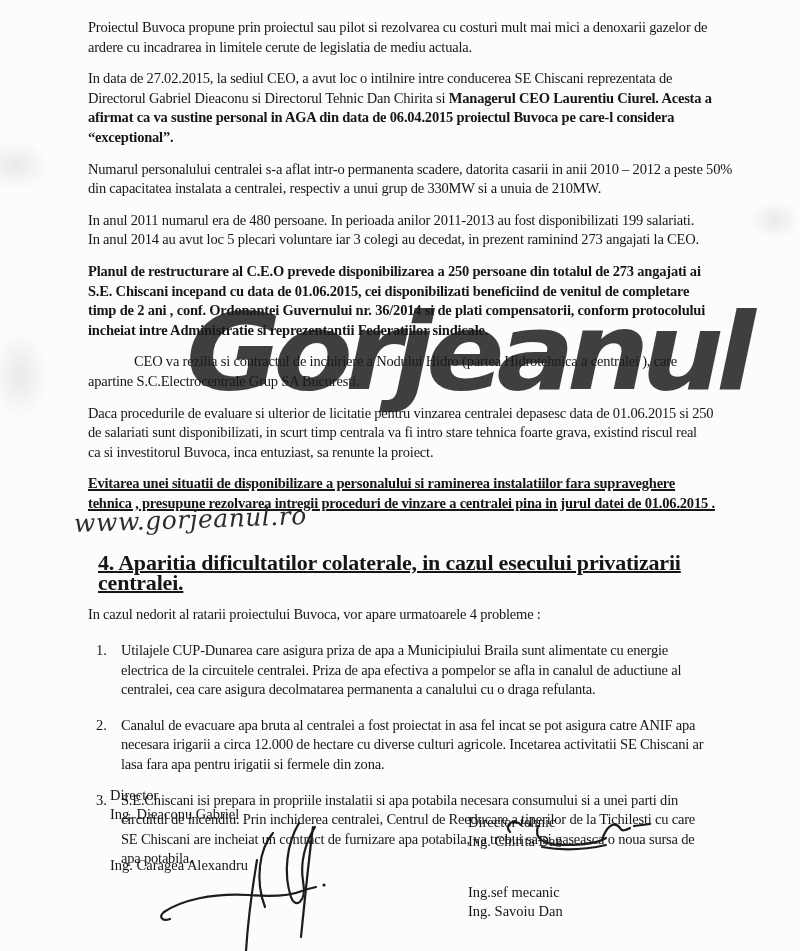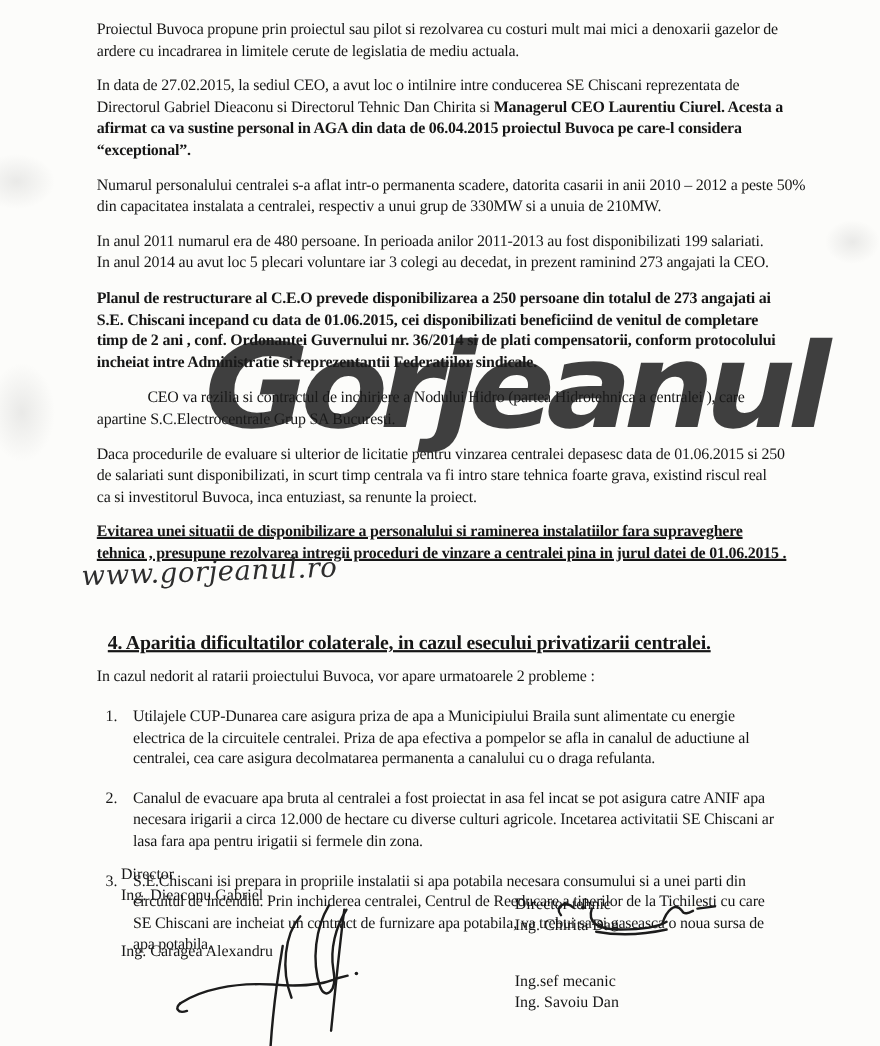--- a/index.html
+++ b/index.html
@@ -24,21 +24,21 @@
     margin-top:23px; font-weight:bold; font-size:14.8px; line-height:21.2px;
     text-decoration-thickness:1.8px;
   }
   .p-ceo { margin-top:3px; text-indent:46px; }
   .p-consideram { text-indent:46px; }
   .p-daca { }
   .p-evitarea {
     margin-top:2px; font-weight:bold; font-size:14.8px; line-height:21.5px;
     text-decoration:underline; text-decoration-thickness:2.2px;
   }
-  .sec-head4 { margin-top:61px; margin-left:22px; font-size:18px; }
+  .sec-head4 { margin-top:40px; margin-left:22px; font-size:22px; }
   .p-incazul { margin-left:18px; }
   .problems { margin:2px 0 0 20px; }
   .problem { display:flex; gap:10px; margin-top:16px; }
   .problem .num { font-size:14.5px; line-height:19.6px; width:15px; flex:none; }
   .problem .ptext { font-size:14.5px; line-height:19.6px; letter-spacing:-0.2px; white-space:pre-line; }
 
   .watermark-logo {
     position:absolute; left:186px; top:294px; z-index:6; pointer-events:none;
     font-family:"DejaVu Sans", sans-serif; font-style:italic; font-weight:bold;
     font-size:116px; line-height:1; letter-spacing:-8px;
@@ -92,21 +92,21 @@
     <p class="p-ceo">CEO va rezilia si contractul de inchiriere a Nodului Hidro (partea Hidrotehnica a centralei ), care
 apartine S.C.Electrocentrale Grup SA Bucuresti.</p>
     <p class="p-daca">Daca procedurile de evaluare si ulterior de licitatie pentru vinzarea centralei depasesc data de 01.06.2015 si 250
 de salariati sunt disponibilizati, in scurt timp centrala va fi intro stare tehnica foarte grava, existind riscul real
 ca si investitorul Buvoca, inca entuziast, sa renunte la proiect.</p>
 
     <p class="p-evitarea">Evitarea unei situatii de disponibilizare a personalului si raminerea instalatiilor fara supraveghere
 tehnica , presupune rezolvarea intregii proceduri de vinzare a centralei pina in jurul datei de 01.06.2015 .</p>
 
     <div class="sec-head sec-head4">4. Aparitia  dificultatilor colaterale, in cazul esecului privatizarii centralei.</div>
-    <p class="p-incazul">In cazul nedorit al ratarii proiectului Buvoca, vor apare urmatoarele 2 probleme :</p>
+    <p class="p-incazul">In cazul nedorit al ratarii proiectului Buvoca, vor apare urmatoarele 4 probleme :</p>
 
     <div class="problems">
       <div class="problem">
         <span class="num">1.</span>
         <div class="ptext">Utilajele CUP-Dunarea care asigura priza de apa a Municipiului Braila sunt alimentate cu energie
 electrica de la circuitele centralei. Priza de apa efectiva a pompelor se afla in canalul de aductiune al
 centralei, cea care asigura decolmatarea permanenta a canalului cu o draga refulanta.</div>
       </div>
       <div class="problem">
         <span class="num">2.</span>

